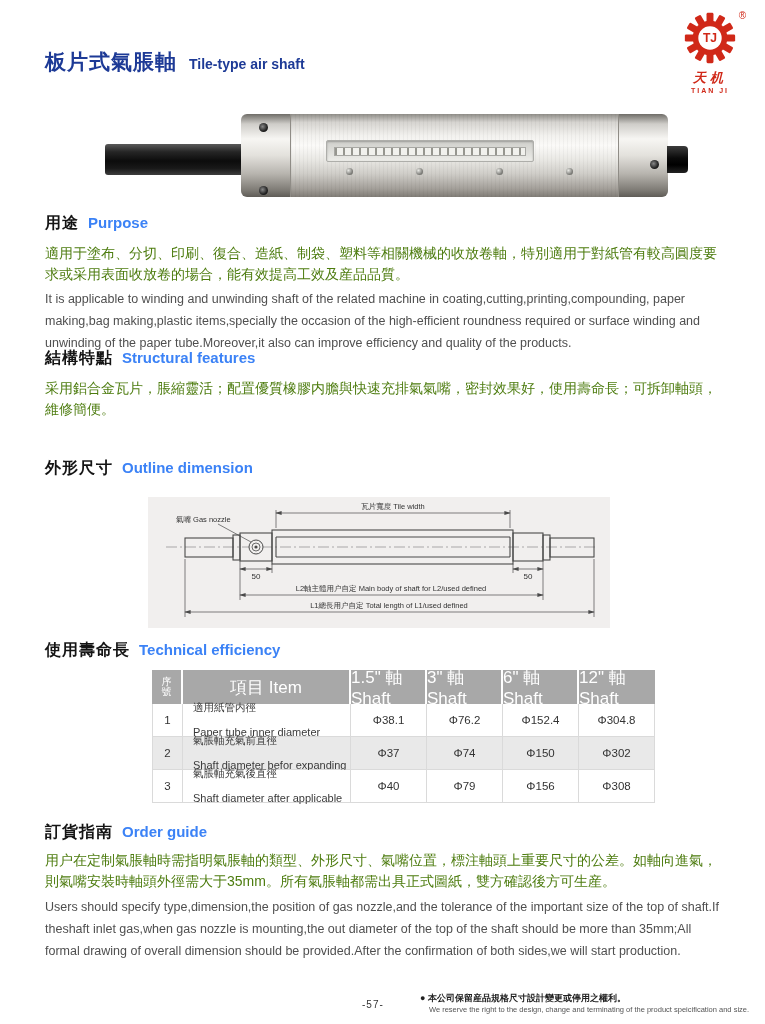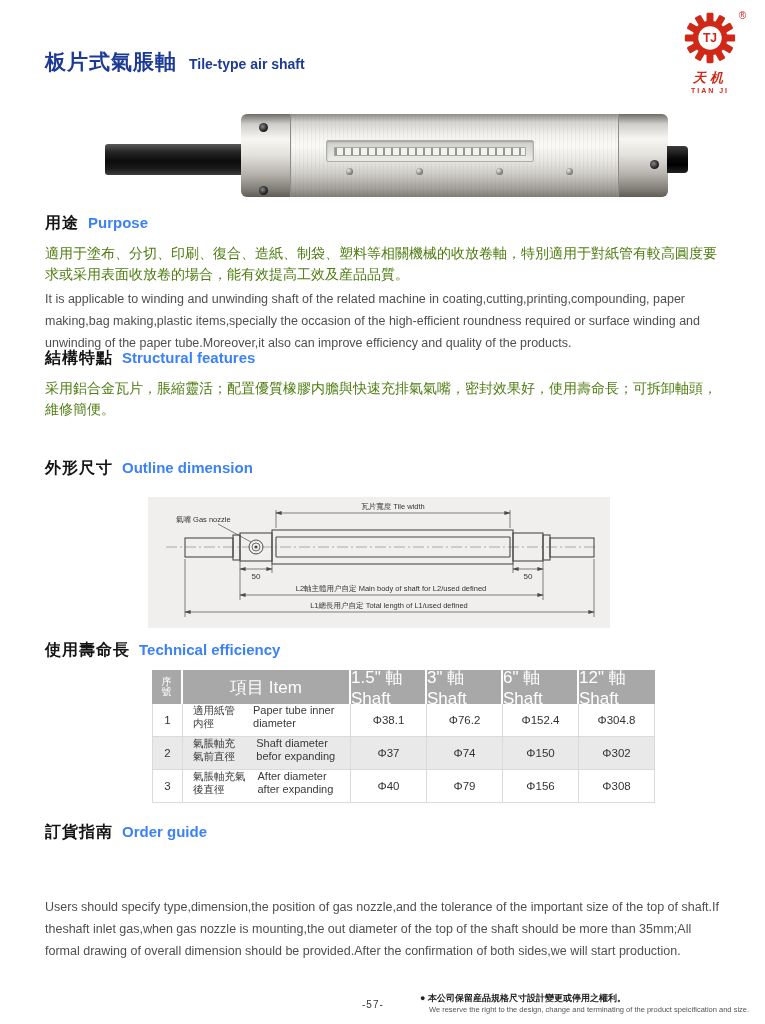--- a/index.html
+++ b/index.html
@@ -54,21 +54,21 @@
   .param-table { position:absolute; left:152px; top:670px; display:grid;
     grid-template-columns:31px 168px 76px 76px 76px 76px; font-size:11.5px; color:#333; }
   .row { display:contents; }
   .th { background:#a8a8a8; color:#fff; height:34px; display:flex; align-items:center; justify-content:center;
     border-right:2px solid #fff; font-size:17px; }
   .th:last-child { border-right:none; }
   .th-index { flex-direction:column; font-size:10px; line-height:10px; }
   .td { height:33px; background:#fff; display:flex; align-items:center; justify-content:center;
     border-right:1px solid #dadada; border-bottom:1px solid #dadada; }
   .td-first { border-left:1px solid #dadada; }
-  .td-item { flex-direction:row; align-items:flex-start; justify-content:center; padding-left:10px;gap:12px; }
+  .td-item { flex-direction:column; align-items:flex-start; justify-content:center; padding-left:10px;gap:12px; }
   .td-item .zh { font-size:10.5px; line-height:13px; color:#3a3a3a; }
   .td-item .en { font-size:11px; line-height:13px; color:#3a3a3a; }
   .row.alt .td { background:#e9e9e9; }
 
   
   .page-num { position:absolute; left:362px; top:999px; font-size:10px; color:#333; letter-spacing:1px; }
   .foot-note { position:absolute; left:420px; top:992px; }
   .note-zh { font-size:9px; color:#222; font-weight:bold; }
   .note-en { font-size:7.5px; color:#555; margin-left:9px; }
 </style>
@@ -233,32 +233,33 @@
       <div class="td">Φ37</div>
       <div class="td">Φ74</div>
       <div class="td">Φ150</div>
       <div class="td">Φ302</div>
     </div>
 
     <div class="row">
       <div class="td td-first">3</div>
       <div class="td td-item">
         <span class="zh">氣脹軸充氣後直徑</span>
-        <span class="en">After diameter after expanding</span>
+        <span class="en">Shaft diameter after applicable</span>
       </div>
       <div class="td">Φ40</div>
       <div class="td">Φ79</div>
       <div class="td">Φ156</div>
       <div class="td">Φ308</div>
     </div>
   </div>
 
   <div class="section-heading" style="top:822px;">
     <span class="h-zh">訂貨指南</span><span class="h-en">Order guide</span>
   </div>
+  <div class="body-zh" style="top:850px;">用户在定制氣脹軸時需指明氣脹軸的類型、外形尺寸、氣嘴位置，標注軸頭上重要尺寸的公差。如軸向進氣，則氣嘴安裝時軸頭外徑需大于35mm。所有氣脹軸都需出具正式圖紙，雙方確認後方可生産。</div>
   <div class="body-en" style="top:896px;">Users should specify type,dimension,the position of gas nozzle,and the tolerance of the important size of the top of shaft.If theshaft inlet gas,when gas nozzle is mounting,the out diameter of the top of the shaft should be more than 35mm;All formal drawing of overall dimension should be provided.After the confirmation of both sides,we will start production.</div>
 
   <div class="page-num">-57-</div>
   <div class="foot-note">
     <div class="note-zh">
       <span>●</span>
       <span>本公司保留産品規格尺寸設計變更或停用之權利。</span>
     </div>
     <div class="note-en">We reserve the right to the design, change and terminating of the product speicification and size.</div>
   </div>

